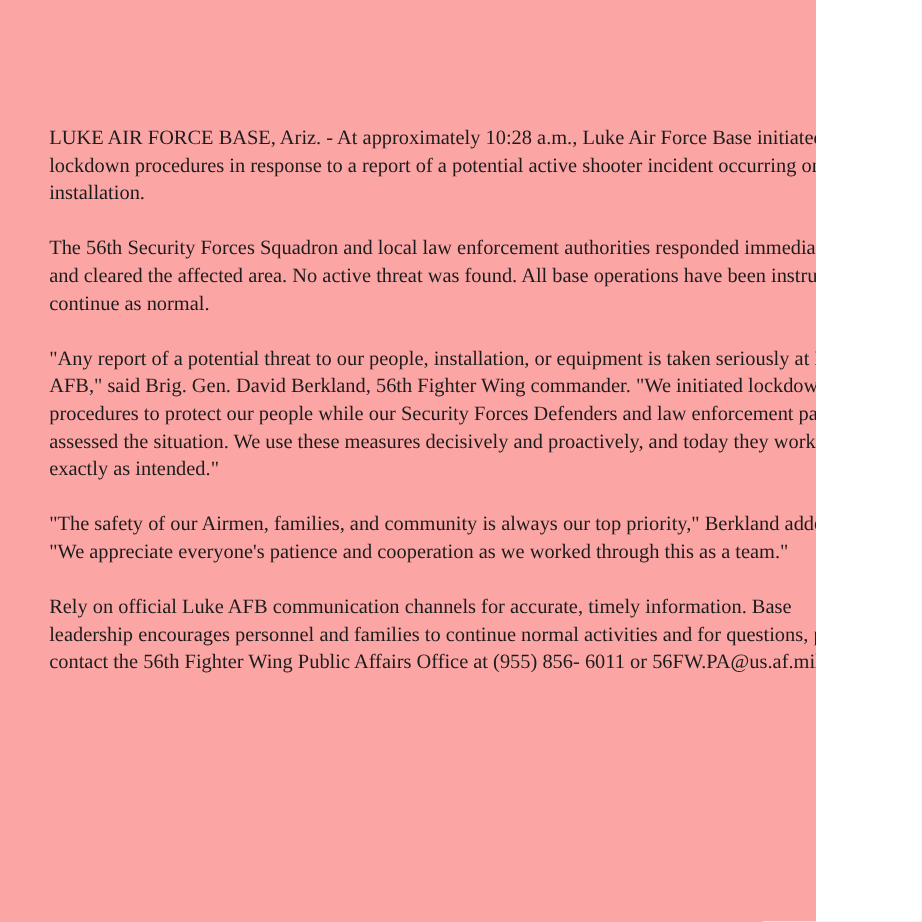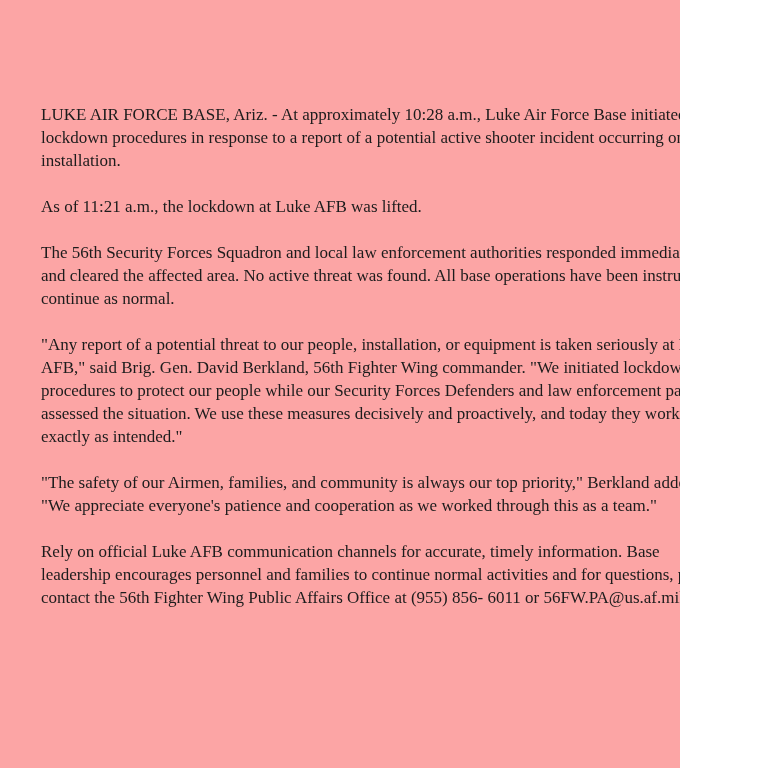--- a/index.html
+++ b/index.html
@@ -30,19 +30,18 @@
     margin: 0 0 23px 0;
     padding: 0;
   }
 </style>
 </head>
 <body>
 
 <div class="page">
   <div class="article">
     <p>LUKE AIR FORCE BASE, Ariz. - At approximately 10:28 a.m., Luke Air Force Base initiated lockdown procedures in response to a report of a potential active shooter incident occurring on the installation.</p>
-    <p>As of 11:21 a.m., the lockdown at Luke AFB was lifted.</p>
     <p>The 56th Security Forces Squadron and local law enforcement authorities responded immediately and cleared the affected area. No active threat was found. All base operations have been instructed to continue as normal.</p>
     <p>"Any report of a potential threat to our people, installation, or equipment is taken seriously at Luke AFB," said Brig. Gen. David Berkland, 56th Fighter Wing commander. "We initiated lockdown procedures to protect our people while our Security Forces Defenders and law enforcement partners assessed the situation. We use these measures decisively and proactively, and today they worked exactly as intended."</p>
     <p>"The safety of our Airmen, families, and community is always our top priority," Berkland added. "We appreciate everyone's patience and cooperation as we worked through this as a team."</p>
     <p>Rely on official Luke AFB communication channels for accurate, timely information. Base leadership encourages personnel and families to continue normal activities and for questions, please contact the 56th Fighter Wing Public Affairs Office at (955) 856- 6011 or 56FW.PA@us.af.mil.</p>
   </div>
 </div>
 
 </body></html>

